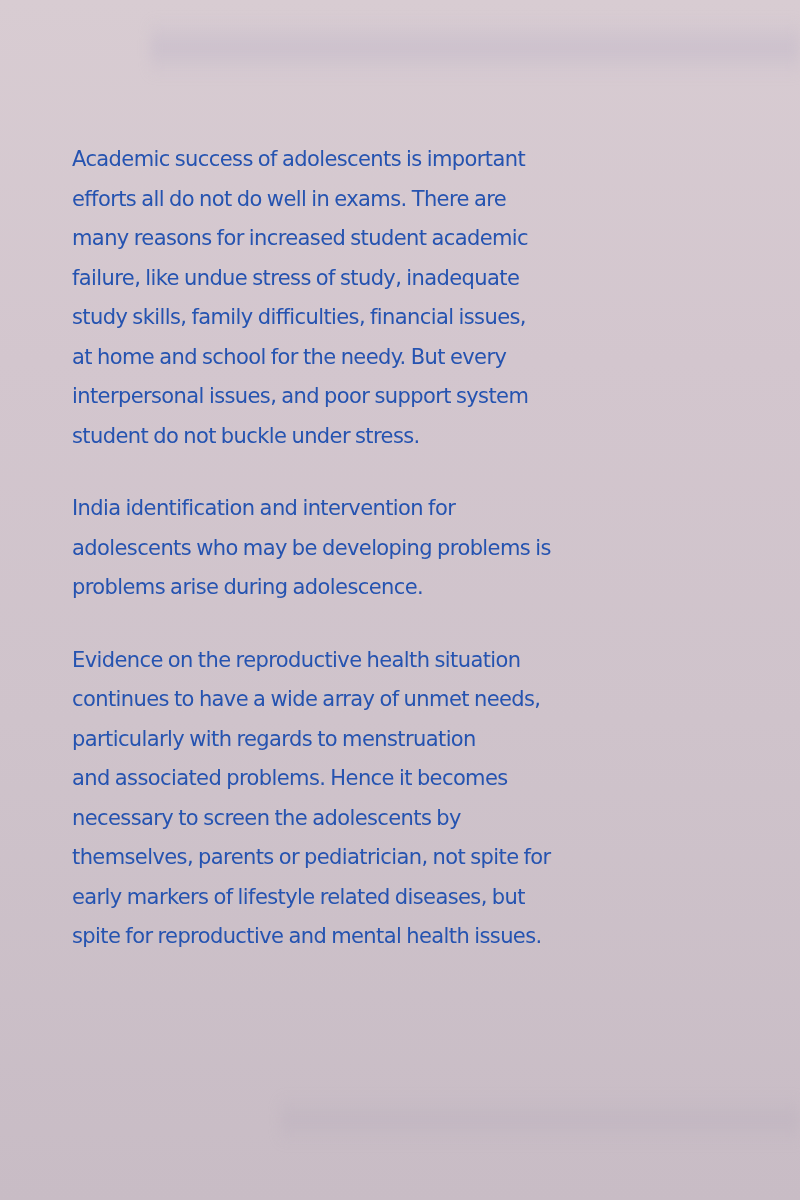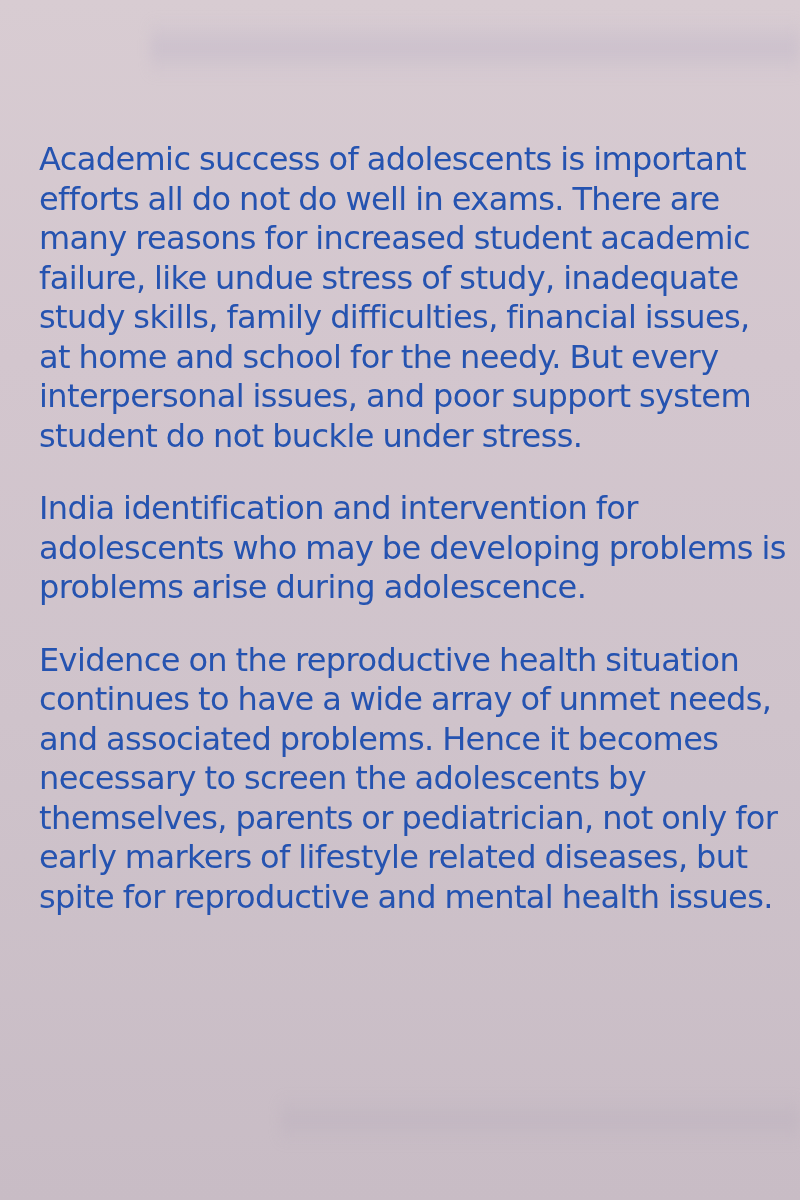--- a/index.html
+++ b/index.html
@@ -37,25 +37,26 @@
       left: 39px;
       top: 140px;
       width: 700px;
       color: #2553b0;
     }
     .para {
       margin: 0 0 33px 0;
     }
     .line {
       display: block;
-      font-size: 32px;
+      font-size: 21px;
       line-height: 39.5px;
       letter-spacing: -0.6px;
       word-spacing: -1px;
       white-space: nowrap;
+      margin-left: 33px;
     }
   </style>
 </head>
 <body>
 
 <div class="bleed-top"></div>
 <div class="bleed-bottom"></div>
 
 <div class="content">
   <p class="para">
@@ -69,19 +70,20 @@
     <span class="line">student do not buckle under stress.</span>
   </p>
   <p class="para">
     <span class="line">India identification and intervention for</span>
     <span class="line">adolescents who may be developing problems is</span>
     <span class="line">problems arise during adolescence.</span>
   </p>
   <p class="para">
     <span class="line">Evidence on the reproductive health situation</span>
     <span class="line">continues to have a wide array of unmet needs,</span>
+    <span class="line">particularly with regards to menstruation</span>
     <span class="line">and associated problems. Hence it becomes</span>
     <span class="line">necessary to screen the adolescents by</span>
-    <span class="line">themselves, parents or pediatrician, not only for</span>
+    <span class="line">themselves, parents or pediatrician, not spite for</span>
     <span class="line">early markers of lifestyle related diseases, but</span>
     <span class="line">spite for reproductive and mental health issues.</span>
   </p>
 </div>
 
 </body></html>

